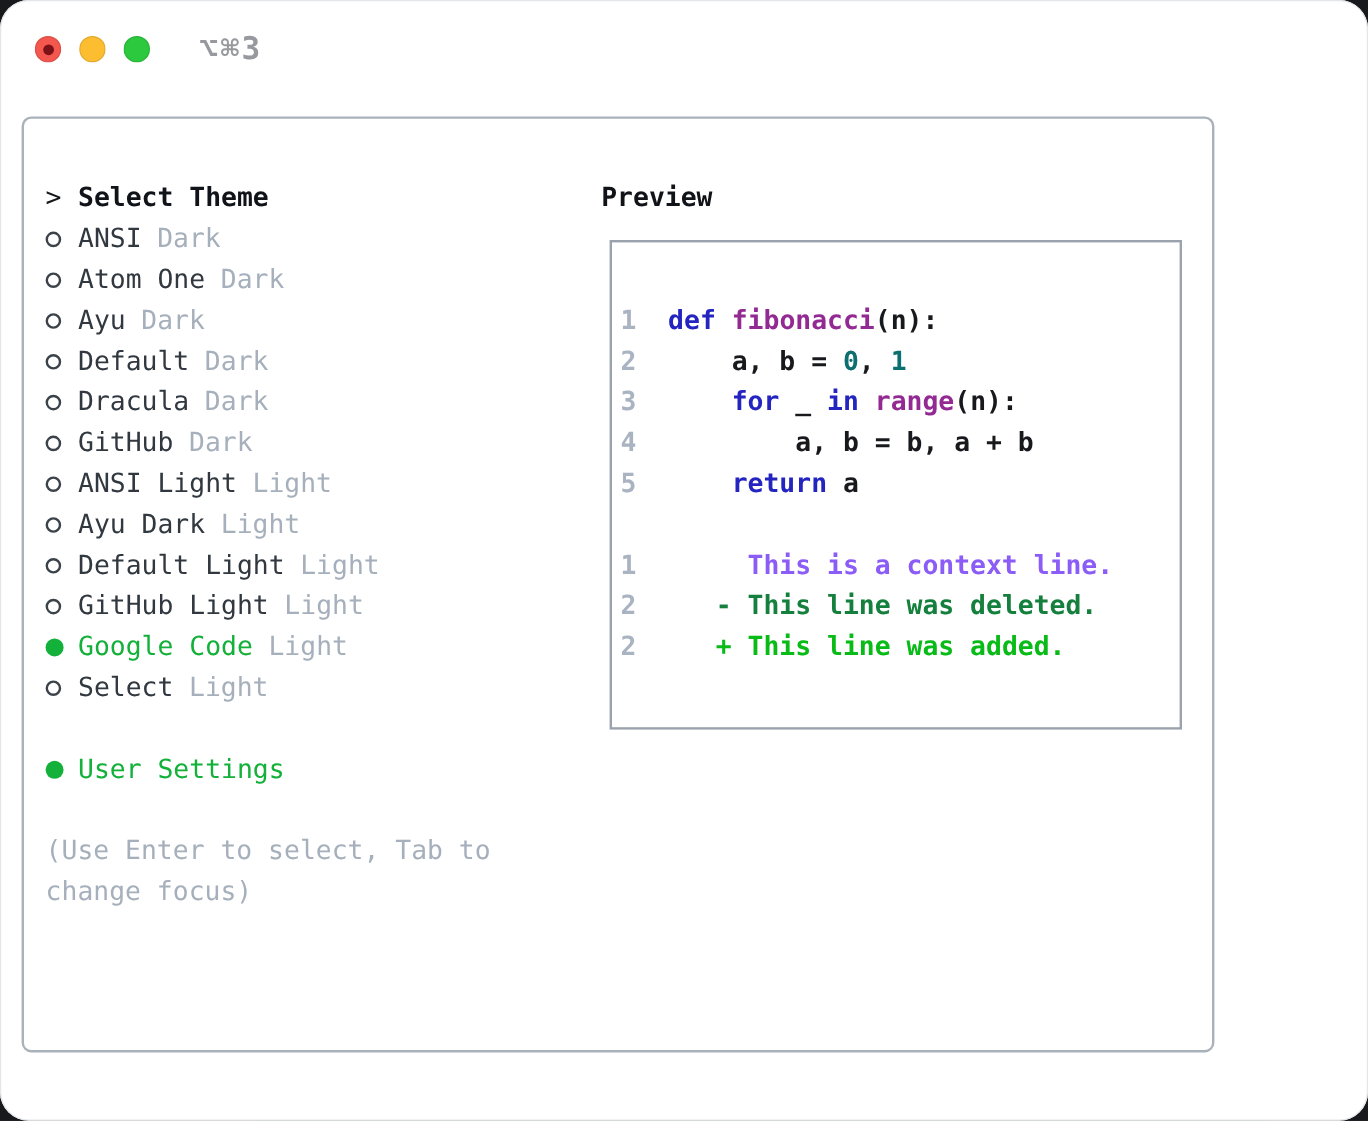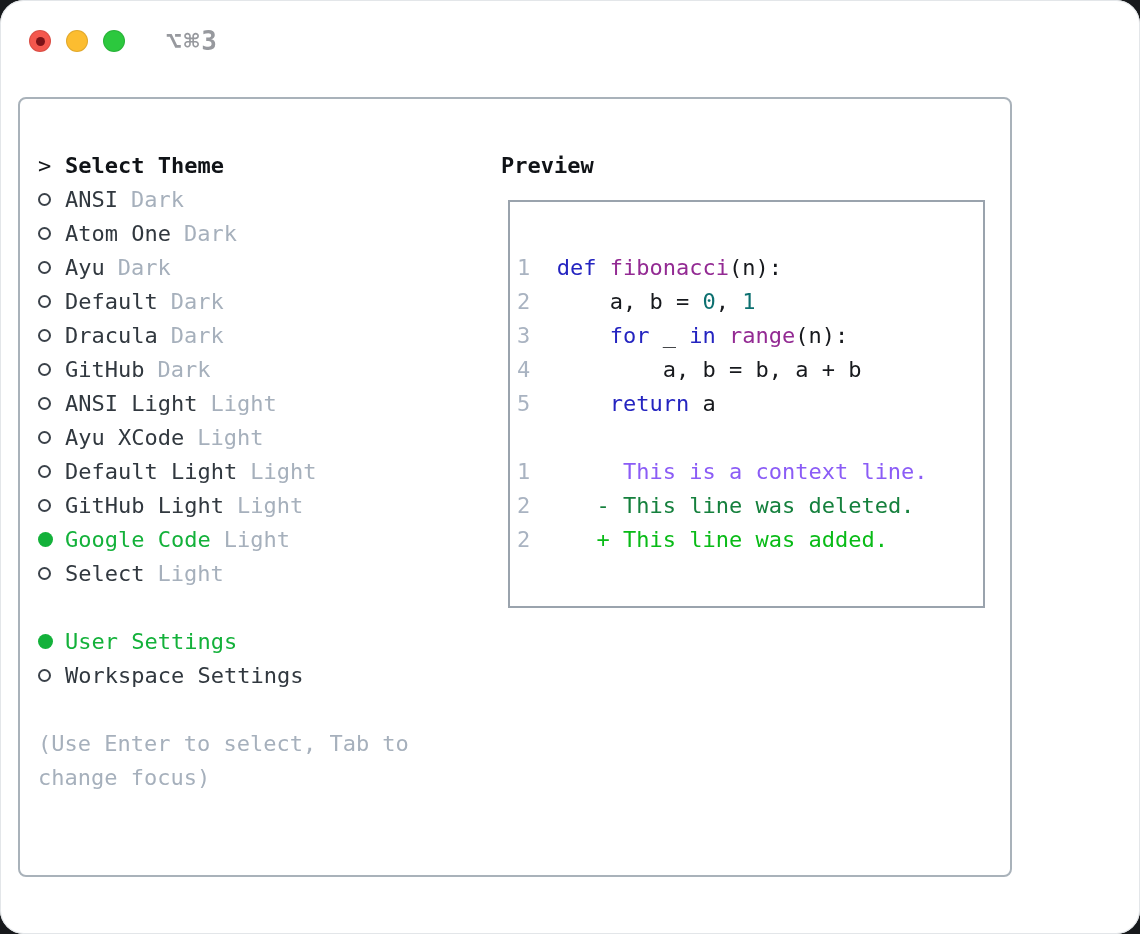--- a/index.html
+++ b/index.html
@@ -115,20 +115,21 @@
     background: #ffffff;
     box-sizing: content-box;
     overflow: hidden;
   }
   .preview-box pre {
     margin: 0;
     padding: 49px 0 0 7px;
     font-family: "DejaVu Sans Mono", "Liberation Mono", monospace;
     font-size: 22px;
     line-height: 34px;
+    font-weight: bold;
   }
   .cline { min-height: 34px; white-space: pre; }
   .ln  { color: #a9b3c1; }
   .pl  { color: #17191d; }
   .kw  { color: #2424c0; }
   .fn  { color: #932a93; }
   .num { color: #0d7070; }
   .ctx { color: #8b5cf6; }
   .del { color: #15803d; }
   .add { color: #09bb17; }
@@ -156,33 +157,32 @@
       </div>
 
       <div id="theme-list">
           <div class="row"><span class="marker"><span class="dot-circle"></span></span><span class="tname">ANSI</span><span class="variant">Dark</span></div>
           <div class="row"><span class="marker"><span class="dot-circle"></span></span><span class="tname">Atom One</span><span class="variant">Dark</span></div>
           <div class="row"><span class="marker"><span class="dot-circle"></span></span><span class="tname">Ayu</span><span class="variant">Dark</span></div>
           <div class="row"><span class="marker"><span class="dot-circle"></span></span><span class="tname">Default</span><span class="variant">Dark</span></div>
           <div class="row"><span class="marker"><span class="dot-circle"></span></span><span class="tname">Dracula</span><span class="variant">Dark</span></div>
           <div class="row"><span class="marker"><span class="dot-circle"></span></span><span class="tname">GitHub</span><span class="variant">Dark</span></div>
           <div class="row"><span class="marker"><span class="dot-circle"></span></span><span class="tname">ANSI Light</span><span class="variant">Light</span></div>
-          <div class="row"><span class="marker"><span class="dot-circle"></span></span><span class="tname">Ayu XCode</span><span class="variant">Light</span></div>
+          <div class="row"><span class="marker"><span class="dot-circle"></span></span><span class="tname">Ayu Dark</span><span class="variant">Light</span></div>
           <div class="row"><span class="marker"><span class="dot-circle"></span></span><span class="tname">Default Light</span><span class="variant">Light</span></div>
           <div class="row"><span class="marker"><span class="dot-circle"></span></span><span class="tname">GitHub Light</span><span class="variant">Light</span></div>
           <div class="row"><span class="marker"><span class="dot-selected"></span></span><span class="tname sel">Google Code</span><span class="variant">Light</span></div>
           <div class="row"><span class="marker"><span class="dot-circle"></span></span><span class="tname">Select</span><span class="variant">Light</span></div>
         </div>
 
       <div class="row"></div>
 
 
       <div id="apply-list">
           <div class="row"><span class="marker"><span class="dot-selected"></span></span><span class="tname sel">User Settings</span></div>
-          <div class="row"><span class="marker"><span class="dot-circle"></span></span><span class="tname">Workspace Settings</span></div>
         </div>
 
       <div class="row"></div>
 
       <div class="row hint">(Use Enter to select, Tab to</div>
       <div class="row hint">change focus)</div>
     </div>
 
     <div class="preview-title">Preview</div>
 

